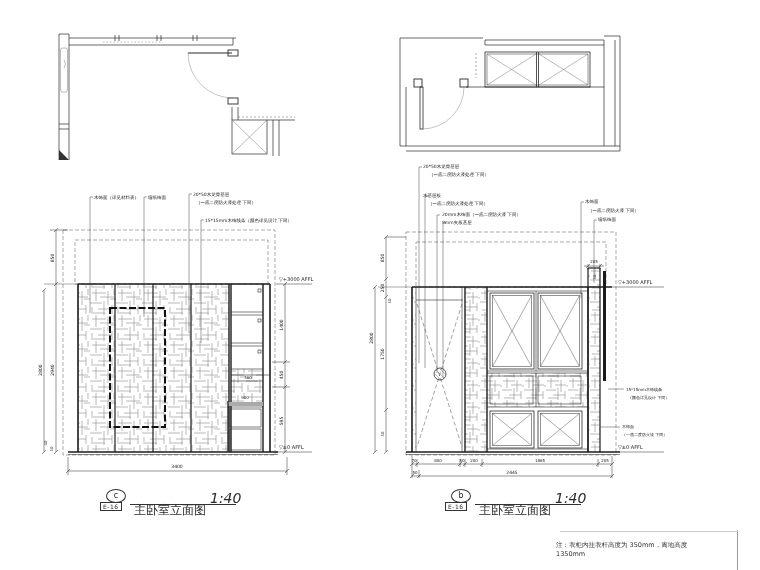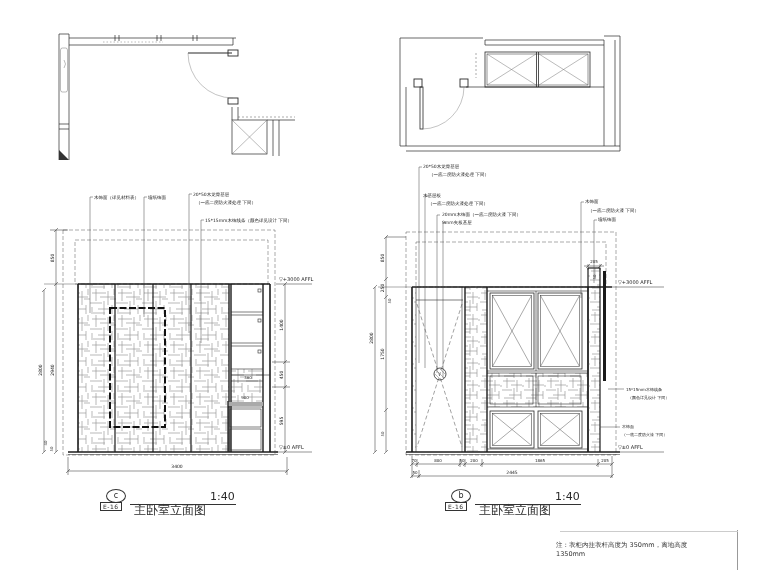--- a/index.html
+++ b/index.html
@@ -7,21 +7,21 @@
          font-family:"DejaVu Sans",sans-serif;color:#2a2a2a;}
   .abs{position:absolute;}
   svg{display:block;overflow:visible;}
   svg text{font-family:"DejaVu Sans",sans-serif;fill:#222;}
   .tag{width:140px;height:28px;}
   .tag-circle{position:absolute;left:8px;top:0;width:18px;height:12px;border:1px solid #333;
       border-radius:50%;font-size:8px;text-align:center;line-height:12px;background:#fff;}
   .tag-sheet{position:absolute;left:2px;top:13px;border:1px solid #333;font-size:6px;
       padding:0 2px;background:#fff;letter-spacing:.5px;}
   .tag-title{position:absolute;left:36px;top:13px;font-size:12px;white-space:nowrap;}
-  .tag-scale{position:absolute;left:112px;top:1px;font-size:11px;}
+  .tag-scale{position:absolute;left:112px;top:1px;font-size:14px;font-style:italic;}
   .tag-rule{position:absolute;left:32px;top:15px;width:106px;border-top:1px solid #333;}
   .note{font-size:6.5px;line-height:9px;color:#333;}
   .vline{background:#999;width:1px;}
   .hline{background:#ccc;height:1px;}
 </style>
 </head>
 <body>
 
 <div id="sheet">
 

